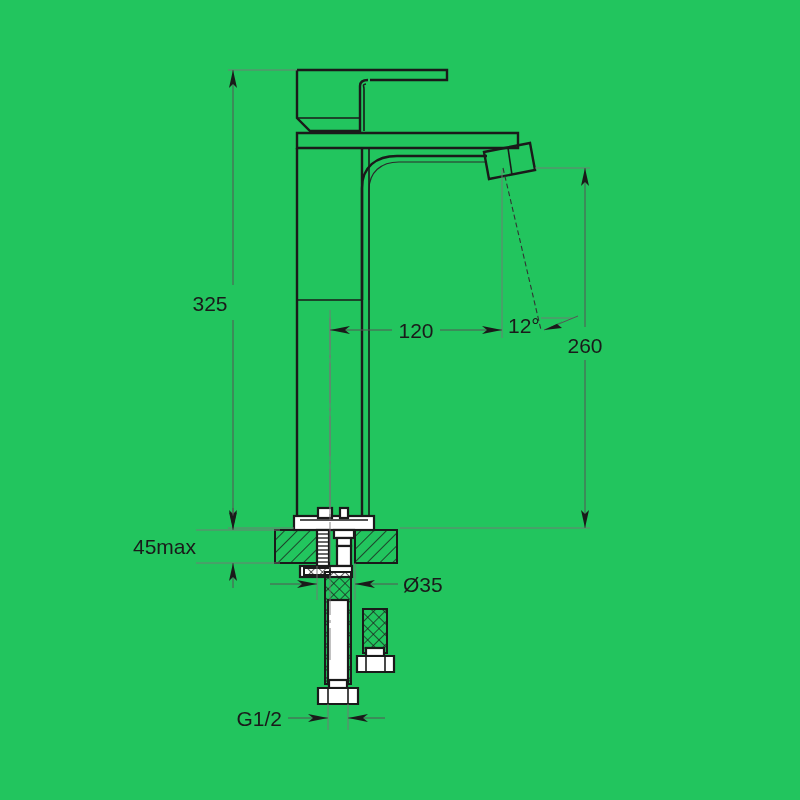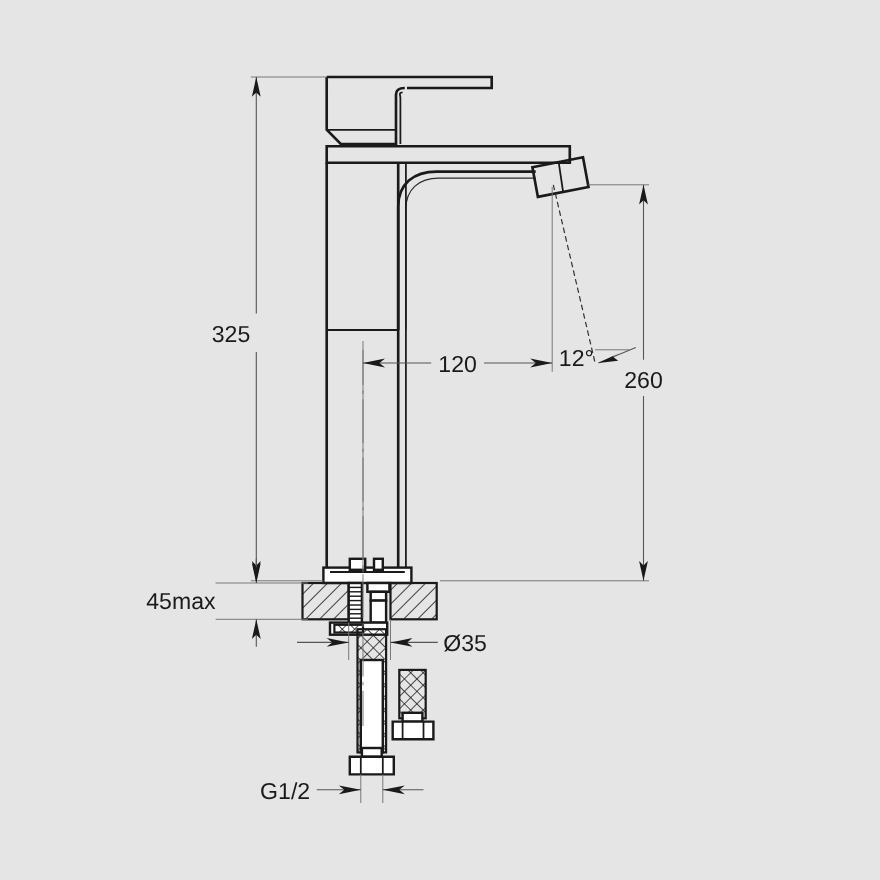--- a/index.html
+++ b/index.html
@@ -11,21 +11,21 @@
   body {
     font-family: "Liberation Sans", sans-serif;
     width: 800px;
     height: 800px;
     overflow: hidden;
   }
   #drawing-root {
     position: relative;
     width: 800px;
     height: 800px;
-    background: #e5e5e5;
+    background: #22c55e;
   }
   svg#tech-drawing {
     display: block;
     width: 800px;
     height: 800px;
   }
   .dim-text {
     font-family: "Liberation Sans", sans-serif;
     font-size: 21px;
     fill: #1a1a1a;

